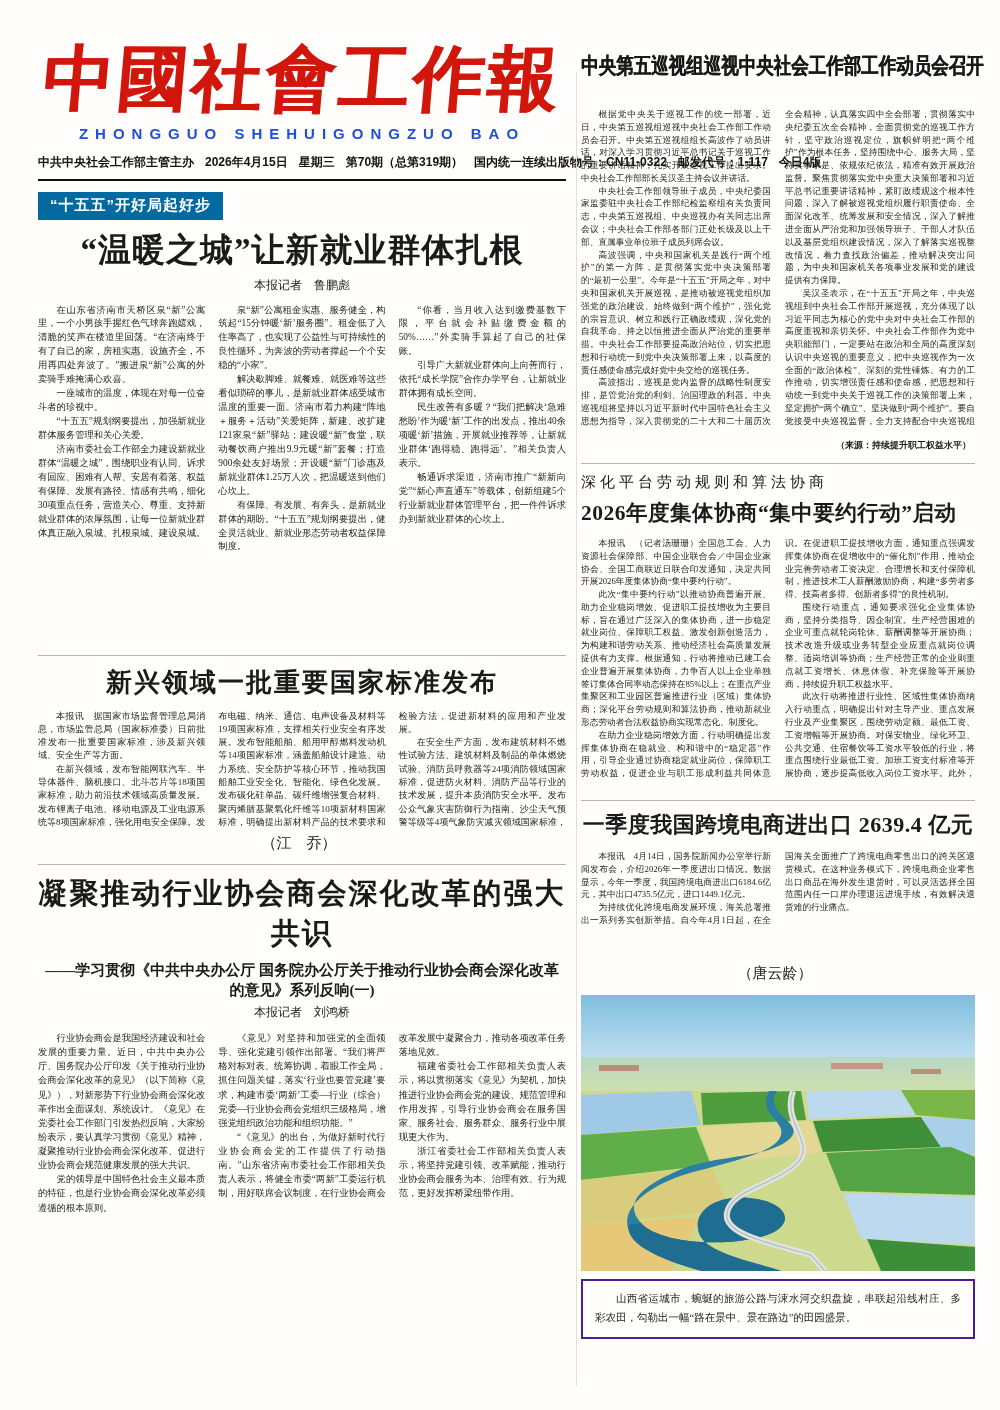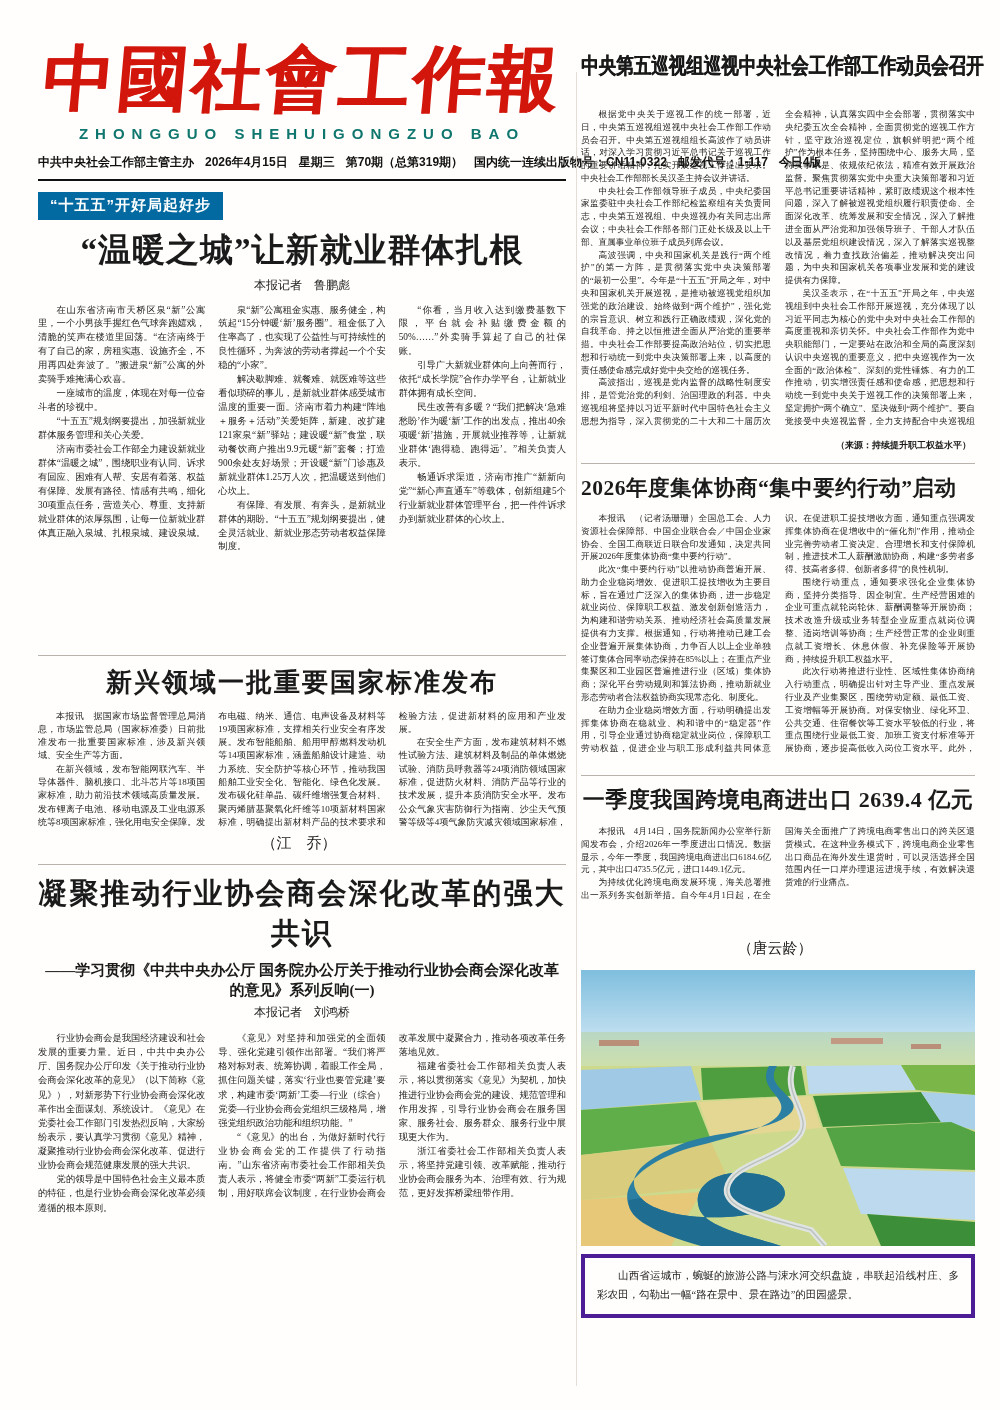--- a/index.html
+++ b/index.html
@@ -9,21 +9,21 @@
   .col-left{width:528px;flex:0 0 528px;}
   .col-right{width:394px;flex:0 0 394px;margin-left:15px;}
   .vdivider{position:absolute;left:576px;top:72px;bottom:24px;width:1px;background:#e3ded6;}
 
   
   .masthead{text-align:center;padding-top:42px;}
   .masthead .title{font-size:71px;line-height:1.05;font-weight:900;color:#d2160c;
         letter-spacing:3px;transform:skewX(-5deg);white-space:nowrap;
         font-family:"Liberation Serif",serif;text-shadow:1px 0 #d2160c;}
   .masthead .pinyin{margin-top:8px;font-family:"Liberation Sans",sans-serif;font-weight:bold;
-        font-size:15px;letter-spacing:7px;color:#0f766e;}
+        font-size:15px;letter-spacing:7px;color:#1d4ed8;}
   .infoline{margin-top:12px;font-family:"Liberation Sans",sans-serif;font-size:12px;font-weight:bold;
         color:#111;white-space:nowrap;text-align:left;}
   .infoline span{margin-right:11px;}
   .rule-black{height:2px;background:#111;margin-top:8px;}
 
   
   .kicker-badge{display:inline-block;background:#0369a1;color:#fff;font-weight:bold;
         font-size:15px;padding:4px 12px 5px;margin-top:11px;letter-spacing:1px;
         font-family:"Liberation Sans",sans-serif;}
   h1,h2,h3{margin:0;font-weight:bold;}
@@ -54,21 +54,21 @@
 
   .bargain-kicker{font-size:15px;font-weight:normal;letter-spacing:4px;margin-top:4px;}
   .bargain-headline{font-size:21.5px;letter-spacing:0.5px;margin:6px 0 10px;}
   .bargain-body{height:252px;overflow:hidden;font-size:8.7px;line-height:1.47;}
 
   .ecom-headline{font-size:22px;letter-spacing:0.5px;margin:4px 0 10px;text-align:center;}
   .ecom-body{height:112px;overflow:hidden;font-size:8.7px;line-height:1.47;}
 
   figure{margin:12px 0 0;}
   .photo-frame{width:394px;height:276px;overflow:hidden;display:block;}
-  figcaption{border:4px solid #4c1d95;margin-top:8px;padding:9px 12px;font-size:10.5px;
+  figcaption{border:2px solid #4c1d95;margin-top:8px;padding:9px 12px;font-size:10.5px;
         line-height:1.8;text-align:justify;color:#222;}
   figcaption p{margin:0;text-indent:2em;}
 </style>
 </head>
 <body>
 
 <div class="page">
   <div class="vdivider"></div>
 
   <div class="col-left">
@@ -138,20 +138,21 @@
           <p>高波强调，中央和国家机关是践行“两个维护”的第一方阵，是贯彻落实党中央决策部署的“最初一公里”。今年是“十五五”开局之年，对中央和国家机关开展巡视，是推动被巡视党组织加强党的政治建设、始终做到“两个维护”，强化党的宗旨意识、树立和践行正确政绩观，深化党的自我革命、持之以恒推进全面从严治党的重要举措。中央社会工作部要提高政治站位，切实把思想和行动统一到党中央决策部署上来，以高度的责任感使命感完成好党中央交给的巡视任务。</p>
           <p>高波指出，巡视是党内监督的战略性制度安排，是管党治党的利剑、治国理政的利器。中央巡视组将坚持以习近平新时代中国特色社会主义思想为指导，深入贯彻党的二十大和二十届历次全会精神，认真落实四中全会部署，贯彻落实中央纪委五次全会精神，全面贯彻党的巡视工作方针，坚守政治巡视定位，旗帜鲜明把“两个维护”作为根本任务，坚持围绕中心、服务大局，坚持实事求是、依规依纪依法，精准有效开展政治监督。聚焦贯彻落实党中央重大决策部署和习近平总书记重要讲话精神，紧盯政绩观这个根本性问题，深入了解被巡视党组织履行职责使命、全面深化改革、统筹发展和安全情况，深入了解推进全面从严治党和加强领导班子、干部人才队伍以及基层党组织建设情况，深入了解落实巡视整改情况，着力查找政治偏差，推动解决突出问题，为中央和国家机关各项事业发展和党的建设提供有力保障。</p>
           <p>吴汉圣表示，在“十五五”开局之年，中央巡视组到中央社会工作部开展巡视，充分体现了以习近平同志为核心的党中央对中央社会工作部的高度重视和亲切关怀。中央社会工作部作为党中央职能部门，一定要站在政治和全局的高度深刻认识中央巡视的重要意义，把中央巡视作为一次全面的“政治体检”、深刻的党性锤炼、有力的工作推动，切实增强责任感和使命感，把思想和行动统一到党中央关于巡视工作的决策部署上来，坚定拥护“两个确立”、坚决做到“两个维护”。要自觉接受中央巡视监督，全力支持配合中央巡视组工作，以中央巡视监督为强大动力，牢固树立和践行正确政绩观，狠抓社会工作重点任务落实，推动新时代社会工作高质量发展。</p>
         </div>
       <div class="source-line">（来源：持续提升职工权益水平）</div>
     </section>
 
     <hr class="sep">
 
     <section>
+      <div class="bargain-kicker">深化平台劳动规则和算法协商</div>
       <h2 class="bargain-headline">2026年度集体协商“集中要约行动”启动</h2>
       <div class="body cols2 bargain-body">
           <p>本报讯　（记者汤珊珊）全国总工会、人力资源社会保障部、中国企业联合会／中国企业家协会、全国工商联近日联合印发通知，决定共同开展2026年度集体协商“集中要约行动”。</p>
           <p>此次“集中要约行动”以推动协商普遍开展、助力企业稳岗增效、促进职工提技增收为主要目标，旨在通过广泛深入的集体协商，进一步稳定就业岗位、保障职工权益、激发创新创造活力，为构建和谐劳动关系、推动经济社会高质量发展提供有力支撑。根据通知，行动将推动已建工会企业普遍开展集体协商，力争百人以上企业单独签订集体合同率动态保持在85%以上；在重点产业集聚区和工业园区普遍推进行业（区域）集体协商；深化平台劳动规则和算法协商，推动新就业形态劳动者合法权益协商实现常态化、制度化。</p>
           <p>在助力企业稳岗增效方面，行动明确提出发挥集体协商在稳就业、构和谐中的“稳定器”作用，引导企业通过协商稳定就业岗位，保障职工劳动权益，促进企业与职工形成利益共同体意识。在促进职工提技增收方面，通知重点强调发挥集体协商在促增收中的“催化剂”作用，推动企业完善劳动者工资决定、合理增长和支付保障机制，推进技术工人薪酬激励协商，构建“多劳者多得、技高者多得、创新者多得”的良性机制。</p>
           <p>围绕行动重点，通知要求强化企业集体协商，坚持分类指导、因企制宜。生产经营困难的企业可重点就轮岗轮休、薪酬调整等开展协商；技术改造升级或业务转型企业应重点就岗位调整、适岗培训等协商；生产经营正常的企业则重点就工资增长、休息休假、补充保险等开展协商，持续提升职工权益水平。</p>
           <p>此次行动将推进行业性、区域性集体协商纳入行动重点，明确提出针对主导产业、重点发展行业及产业集聚区，围绕劳动定额、最低工资、工资增幅等开展协商。对保安物业、绿化环卫、公共交通、住宿餐饮等工资水平较低的行业，将重点围绕行业最低工资、加班工资支付标准等开展协商，逐步提高低收入岗位工资水平。此外，还将探索推动产业链、供应链企业在用工规范、劳动报酬、技能等级认定等方面实现协商共决与标准互认。</p>
         </div>
     </section>
 

